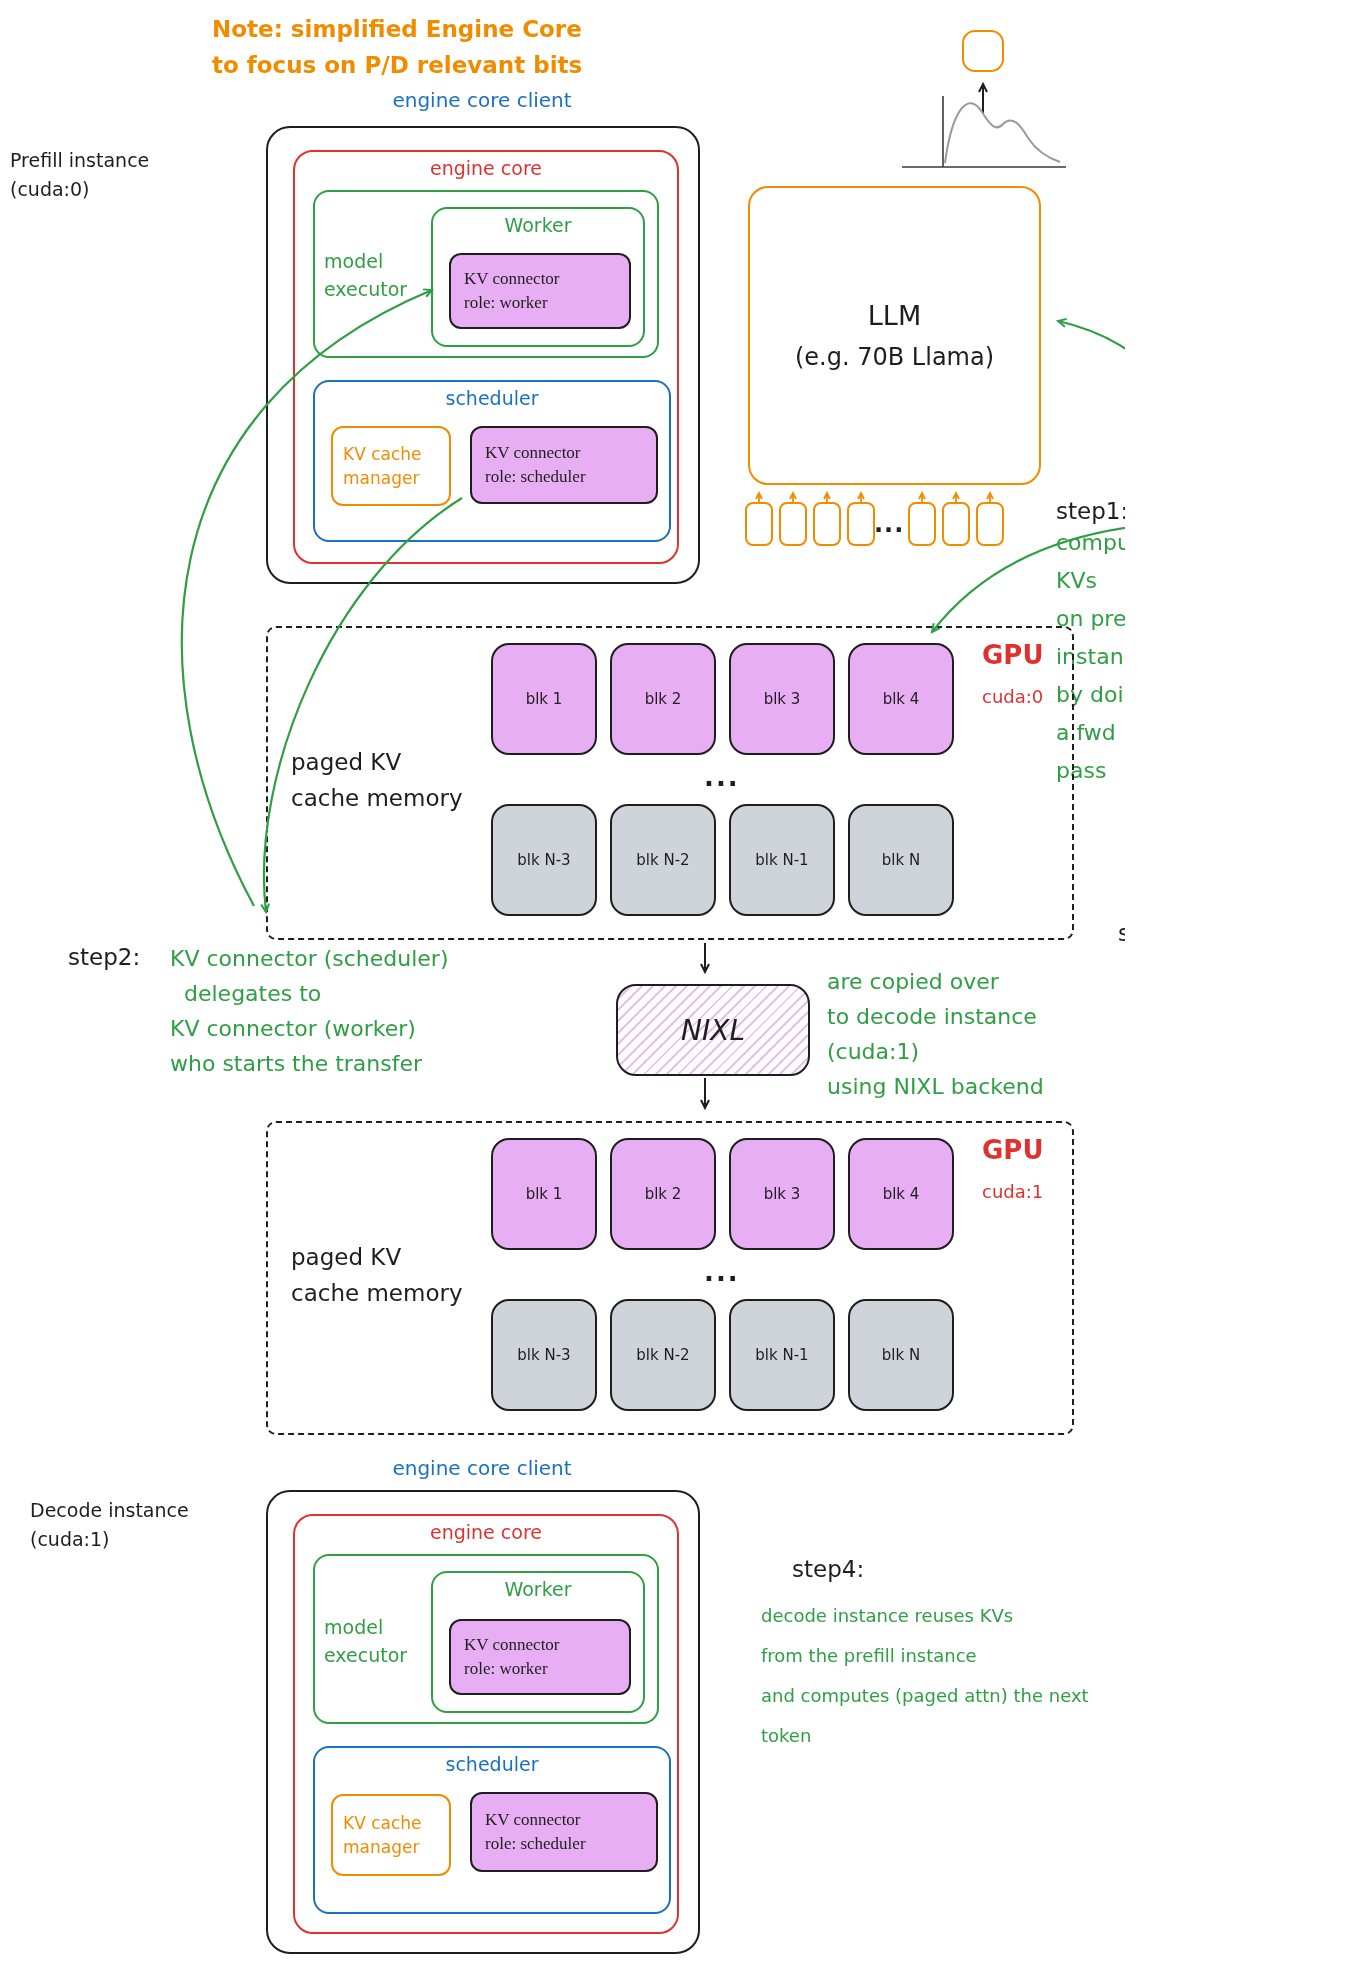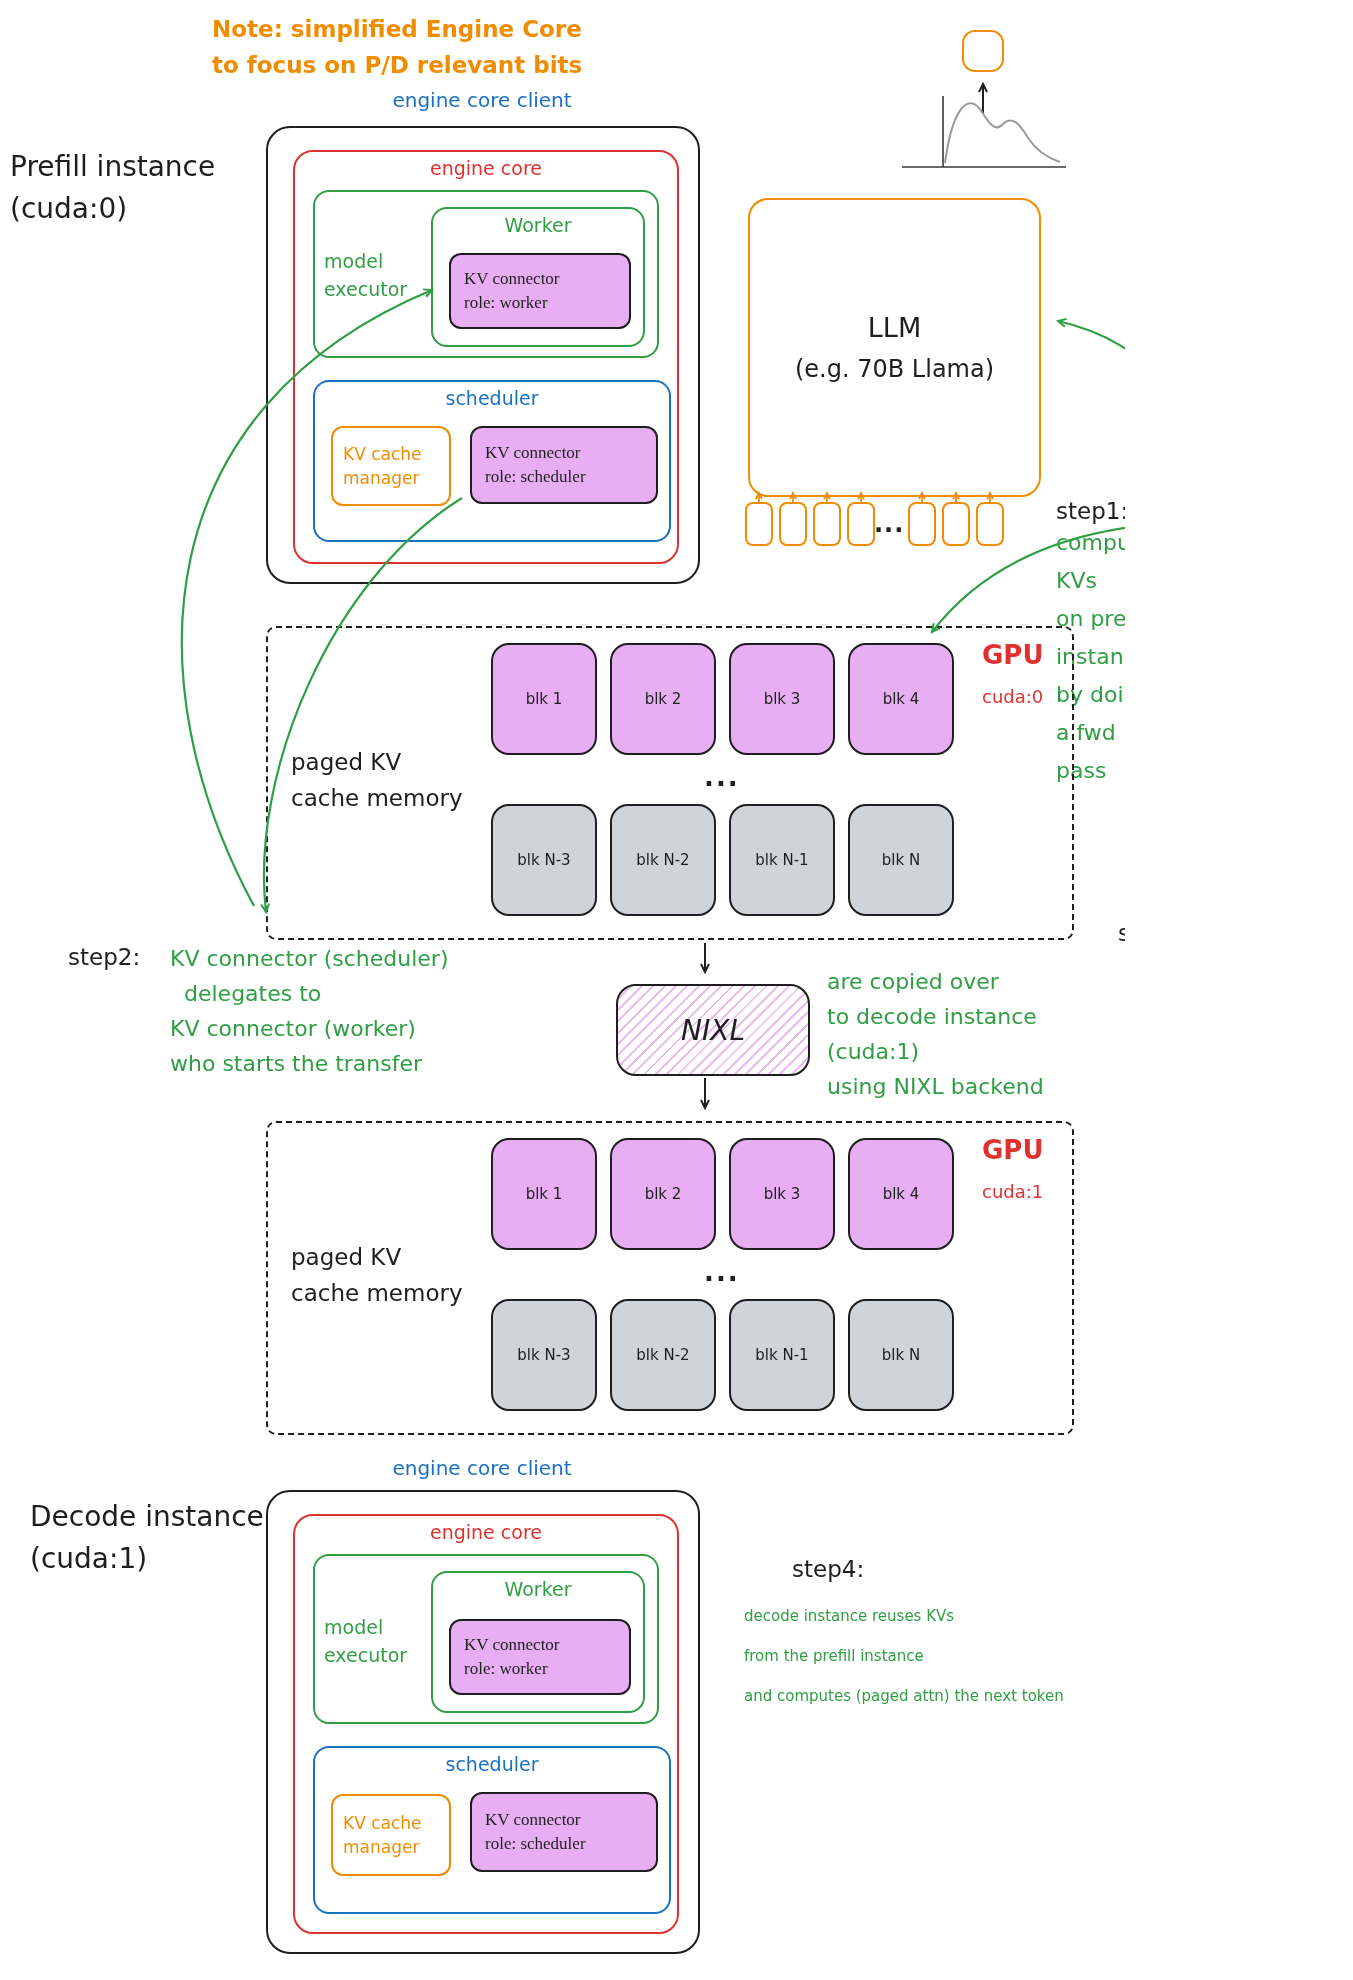--- a/index.html
+++ b/index.html
@@ -9,21 +9,21 @@
   .abs { position:absolute; }
 
   .red   { color:#e03131; }
   .green { color:#2f9e44; }
   .blue  { color:#1971c2; }
   .orange{ color:#f08c00; }
   .ink   { color:#1e1e1e; }
 
   .note { font-size:23px; line-height:1.55; font-weight:600; }
   .ecc-label { font-size:20px; text-align:center; }
-  .inst-label { font-size:28px; line-height:1.5; }
+  .inst-label { font-size:19px; line-height:1.5; }
 
   .outer-box { border:2.5px solid #1e1e1e; border-radius:24px; background:#ffffff; }
   .red-box   { border:2px solid #e03131; border-radius:20px; }
   .green-box { border:2px solid #2f9e44; border-radius:16px; }
   .blue-box  { border:2px solid #1971c2; border-radius:16px; }
   .box-title { position:absolute; top:5px; left:0; right:0; text-align:center; font-size:19px; }
   .side-label { font-size:19px; line-height:1.45; }
 
   .purple-box { border:2px solid #1e1e1e; border-radius:12px; background:#e7aef3;
                 font-size:17px; line-height:1.3; display:flex; flex-direction:column;
@@ -50,21 +50,21 @@
   .row-ellipsis { font-size:26px; font-weight:700; letter-spacing:2px; }
 
   .nixl-box { border:2.5px solid #1e1e1e; border-radius:20px; font-size:28px; font-style:italic;
               display:flex; align-items:center; justify-content:center;
               background:repeating-linear-gradient(135deg, rgba(232,179,240,.85) 0 2px, rgba(255,255,255,0) 2px 8px), #ffffff;margin-left:8px; }
 
   .step-label { font-size:23px; }
   .step-lines { font-size:22px; line-height:35px; }
   .step-lines .indent { padding-left:14px; }
   .step1-lines { font-size:22px; line-height:38px; }
-  .step4-lines { font-size:15px; line-height:40px; }
+  .step4-lines { font-size:18px; line-height:40px;margin-left:17px; }
 
   svg.overlay { position:absolute; left:0; top:0; z-index:6; pointer-events:none; }
 </style>
 </head>
 <body>
 
 <div class="page">
 
   <div class="abs note orange" style="left:212px; top:12px;">
     <div>Note: simplified Engine Core</div>
@@ -102,21 +102,21 @@
         <div class="abs purple-box" style="left:155px; top:44px; width:188px; height:78px;">
           <div>KV connector</div>
           <div>role: scheduler</div>
         </div>
       </div>
     </div>
   </div>
 
   <div class="abs top-token-box" style="left:962px; top:30px;"></div>
 
-  <div class="abs llm-box" style="left:748px; top:186px; width:293px; height:299px;margin-top:12px;">
+  <div class="abs llm-box" style="left:748px; top:186px; width:293px; height:299px;">
     <div class="llm-l1">LLM</div>
     <div class="llm-l2">(e.g. 70B Llama)</div>
   </div>
 
   <div class="abs token-box" style="left:745px; top:502px;"></div>
   <div class="abs token-box" style="left:779px; top:502px;"></div>
   <div class="abs token-box" style="left:813px; top:502px;"></div>
   <div class="abs token-box" style="left:847px; top:502px;"></div>
   <div class="abs tokens-ellipsis ink" style="left:874px; top:510px;">...</div>
   <div class="abs token-box" style="left:908px; top:502px;"></div>

